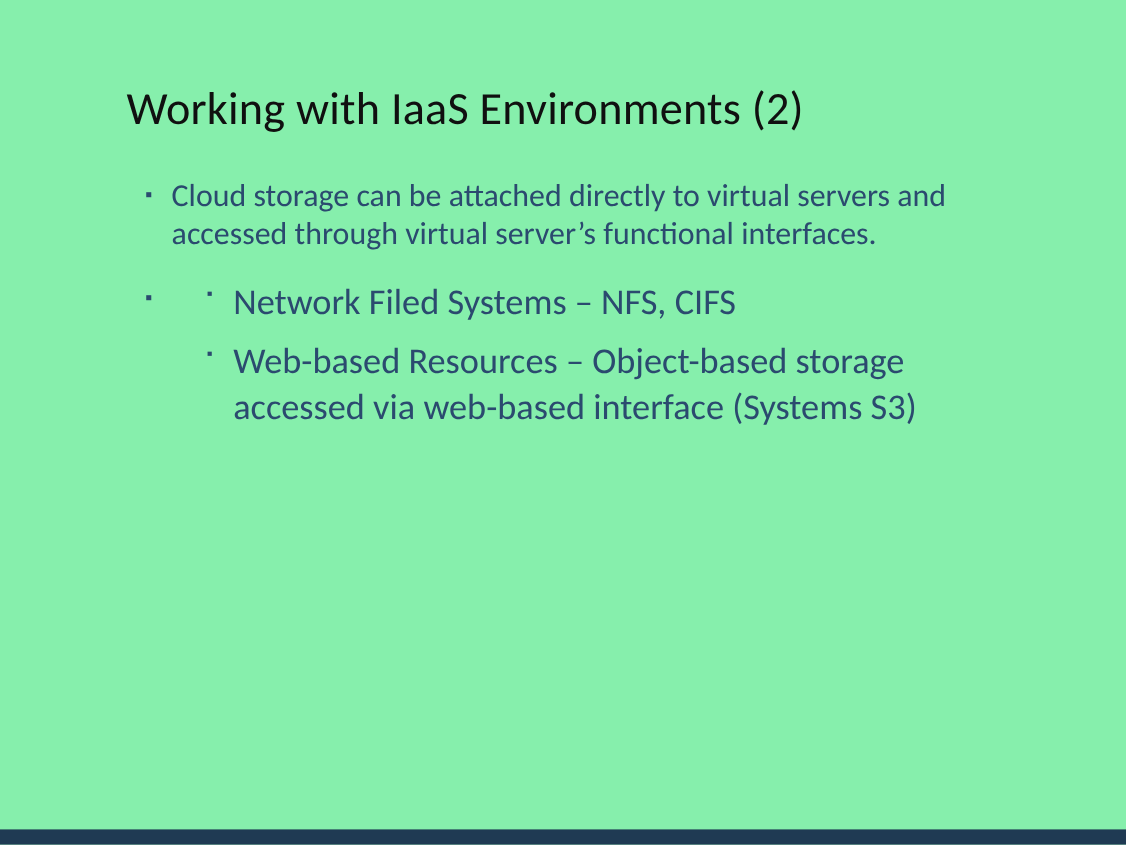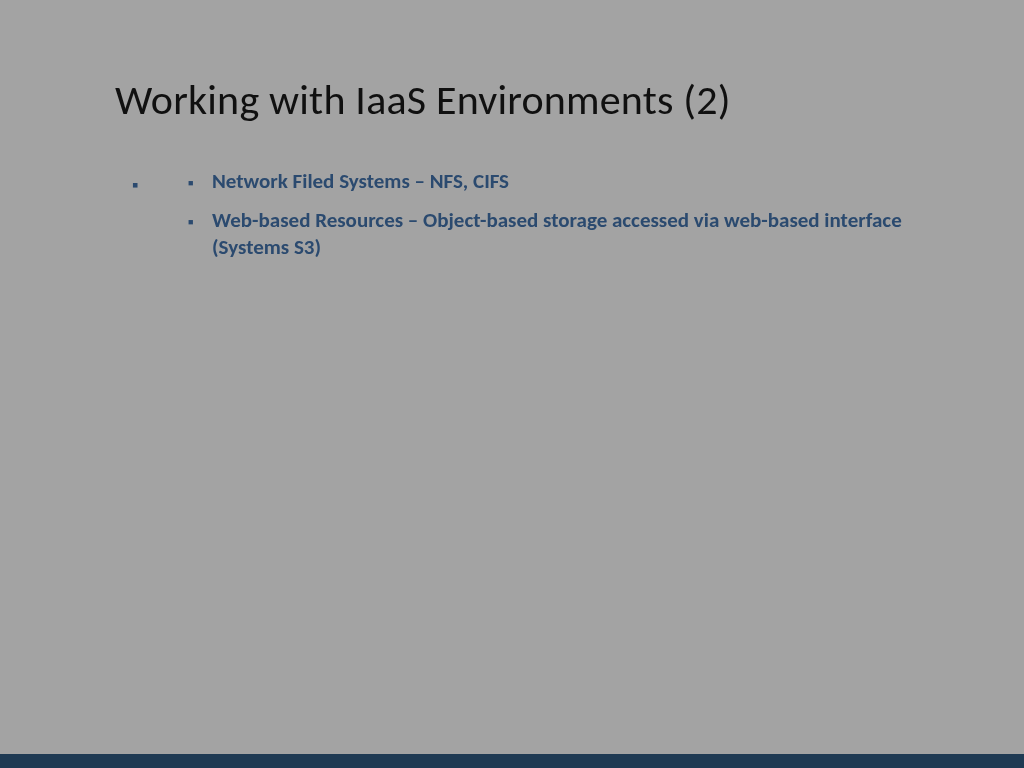--- a/index.html
+++ b/index.html
@@ -9,21 +9,21 @@
     height: 768px;
     overflow: hidden;
     font-family: "Segoe UI", "Calibri", "Candara", "Optima", sans-serif;
     background: #e9eef0;
   }
   .slide {
     position: relative;
     width: 1024px;
     height: 768px;
     box-sizing: border-box;
-    background: #a3a3a3;
+    background: #86efac;
   }
   .title {
     position: absolute;
     top: 74px;
     left: 115px;
     right: 70px;
     font-size: 42px;
     font-weight: 400;
     color: #101010;
     letter-spacing: 0.2px;
@@ -58,24 +58,24 @@
     line-height: 34px;
   }
   ul.level2 {
     list-style: none;
     padding: 0;
     margin: 8px 0 0 32px;
   }
   ul.level2 > li {
     position: relative;
     padding-left: 24px;
-    font-size: 21px;
+    font-size: 33px;
     line-height: 1.28;
     margin-bottom: 12px;
-    font-weight: 700;
+    font-weight: 400;
   }
   ul.level2 > li::before {
     content: "▪";
     position: absolute;
     left: 0;
     top: 0;
     color: #2b4a6f;
     font-size: 15px;
     line-height: 30px;
   }
@@ -91,20 +91,23 @@
 </head>
 <body>
 
 <div class="slide">
 
   <div class="title">Working with IaaS Environments (2)</div>
 
   <div class="body">
     <ul class="level1">
       <li>
+        <span>Cloud storage can be attached directly to virtual servers and accessed through virtual server’s functional interfaces.</span>
+      </li>
+      <li>
         <ul class="level2">
           <li>
             <span>Network Filed Systems – NFS, CIFS</span>
           </li>
           <li>
             <span>Web-based Resources – Object-based storage accessed via web-based interface (Systems S3)</span>
           </li>
         </ul>
       </li>
     </ul>

